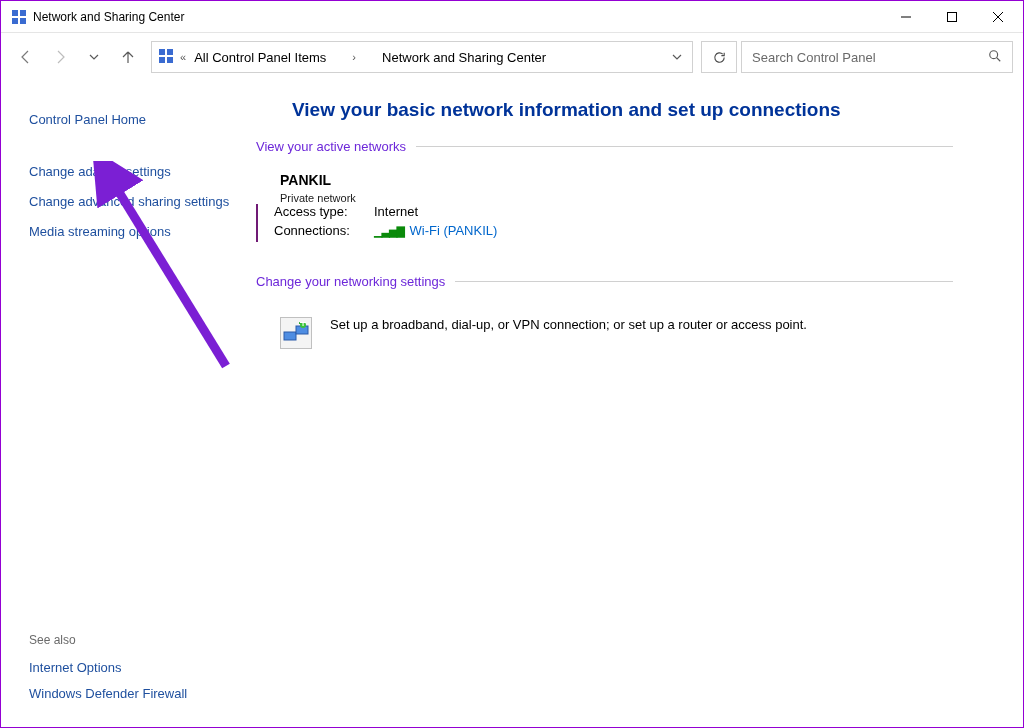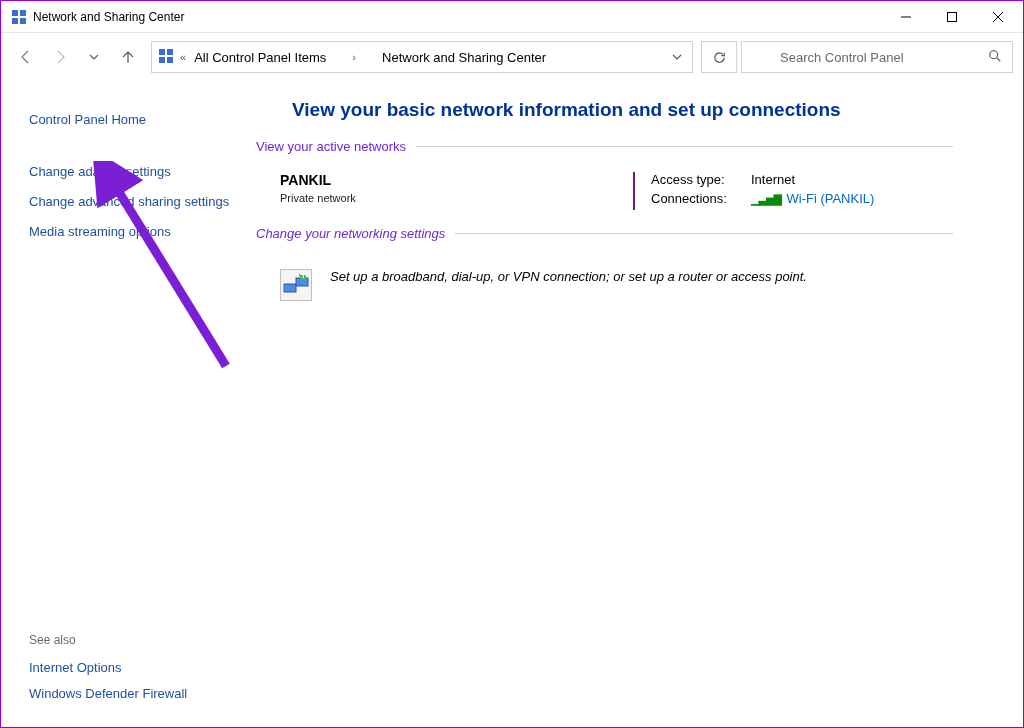--- a/index.html
+++ b/index.html
@@ -17,48 +17,48 @@
     .toolbar { height: 48px; display: flex; align-items: center; padding: 6px 10px; gap: 4px; }
     .nav-btn { width: 30px; height: 30px; display: flex; align-items: center; justify-content: center; color: #6a6a6a; cursor: pointer; border-radius: 2px; }
     .nav-btn.disabled { color: #b9b9b9; }
     .addressbar { flex: 1; height: 32px; border: 1px solid #d1d1d1; display: flex; align-items: center; padding: 0 6px; gap: 6px; margin: 0 4px; }
     .addr-path { display: flex; align-items: center; gap: 24px; flex: 1; font-size: 13px; color: #000; }
     .addr-chev { color: #555; font-size: 11px; }
     .addr-link { cursor: pointer; padding: 3px 2px; }
     .addr-end { display: flex; align-items: center; gap: 10px; }
     .refresh-box { width: 36px; height: 32px; border: 1px solid #d1d1d1; display: flex; align-items: center; justify-content: center; cursor: pointer; }
     .searchbox { width: 272px; height: 32px; border: 1px solid #d1d1d1; display: flex; align-items: center; padding: 0 10px; color: #6a6a6a; cursor: text; }
-    .searchbox input { border: none; outline: none; flex: 1; font-size: 13px; color: #333; margin-left: 28px; }
+    .searchbox input { border: none; outline: none; flex: 1; font-size: 13px; color: #333; }
     .searchbox input::placeholder { color: #6a6a6a; }
 
     
     .content { display: flex; height: calc(100% - 80px); }
     .sidebar { width: 235px; padding: 24px 0 0 28px; position: relative; }
     .side-link { display: block; color: #1e4f9e; font-size: 13px; padding: 6px 0; cursor: pointer; line-height: 18px; }
     .see-also { position: absolute; bottom: 20px; left: 28px; }
     .see-also-label { color: #6a6a6a; font-size: 12px; margin-bottom: 8px; }
     .see-also .side-link { padding: 4px 0; }
 
     .main { flex: 1; padding: 18px 70px 10px 20px; }
     .page-heading { color: #003399; font-size: 19px; font-weight: 700; margin-bottom: 18px; margin-left: 36px; }
     .section-title { color: #6d28d9; font-size: 13px; display: flex; align-items: center; white-space: nowrap; margin-bottom: 18px; }
     .section-title-line { flex: 1; height: 1px; background: #d0d0d0; margin-left: 10px; }
 
-    .active-net { display: flex; }
+    .active-net { display: flex; flex-direction: column; }
     .net-left { padding-left: 24px; flex: 1; }
     .net-name { font-weight: 600; font-size: 14px; color: #000; margin-bottom: 4px; }
     .net-type { font-size: 11px; color: #1a1a1a; }
     .net-right { width: 320px; border-left: 2px solid #701a75; padding: 0 0 0 16px; font-size: 13px; }
     .net-row { display: flex; gap: 8px; margin-bottom: 4px; }
     .net-key { width: 92px; color: #000; }
     .net-val { color: #000; }
     .net-link { color: #0066cc; cursor: pointer; }
     .wifi-icon { color: #0a8a0a; letter-spacing: -1px; font-size: 11px; margin-right: 2px; }
 
-    .settings-list { margin-top: 16px; font-style: italic; }
+    .settings-list { margin-top: 32px; }
     .settings-item { display: flex; gap: 18px; padding: 10px 0 10px 24px; }
     .settings-icon { width: 32px; height: 32px; flex-shrink: 0; display: flex; align-items: center; justify-content: center; border: 1px solid #c0c0c0; background: #f4f4f4; }
     .settings-text-head { color: #0066cc; font-size: 13px; cursor: pointer; margin-bottom: 3px; display: inline-block; }
     .settings-text-desc { color: #000; font-size: 13px; }
 
     
     .annotation-arrow { position: absolute; pointer-events: none; }
   </style>
 </head>
 <body>

